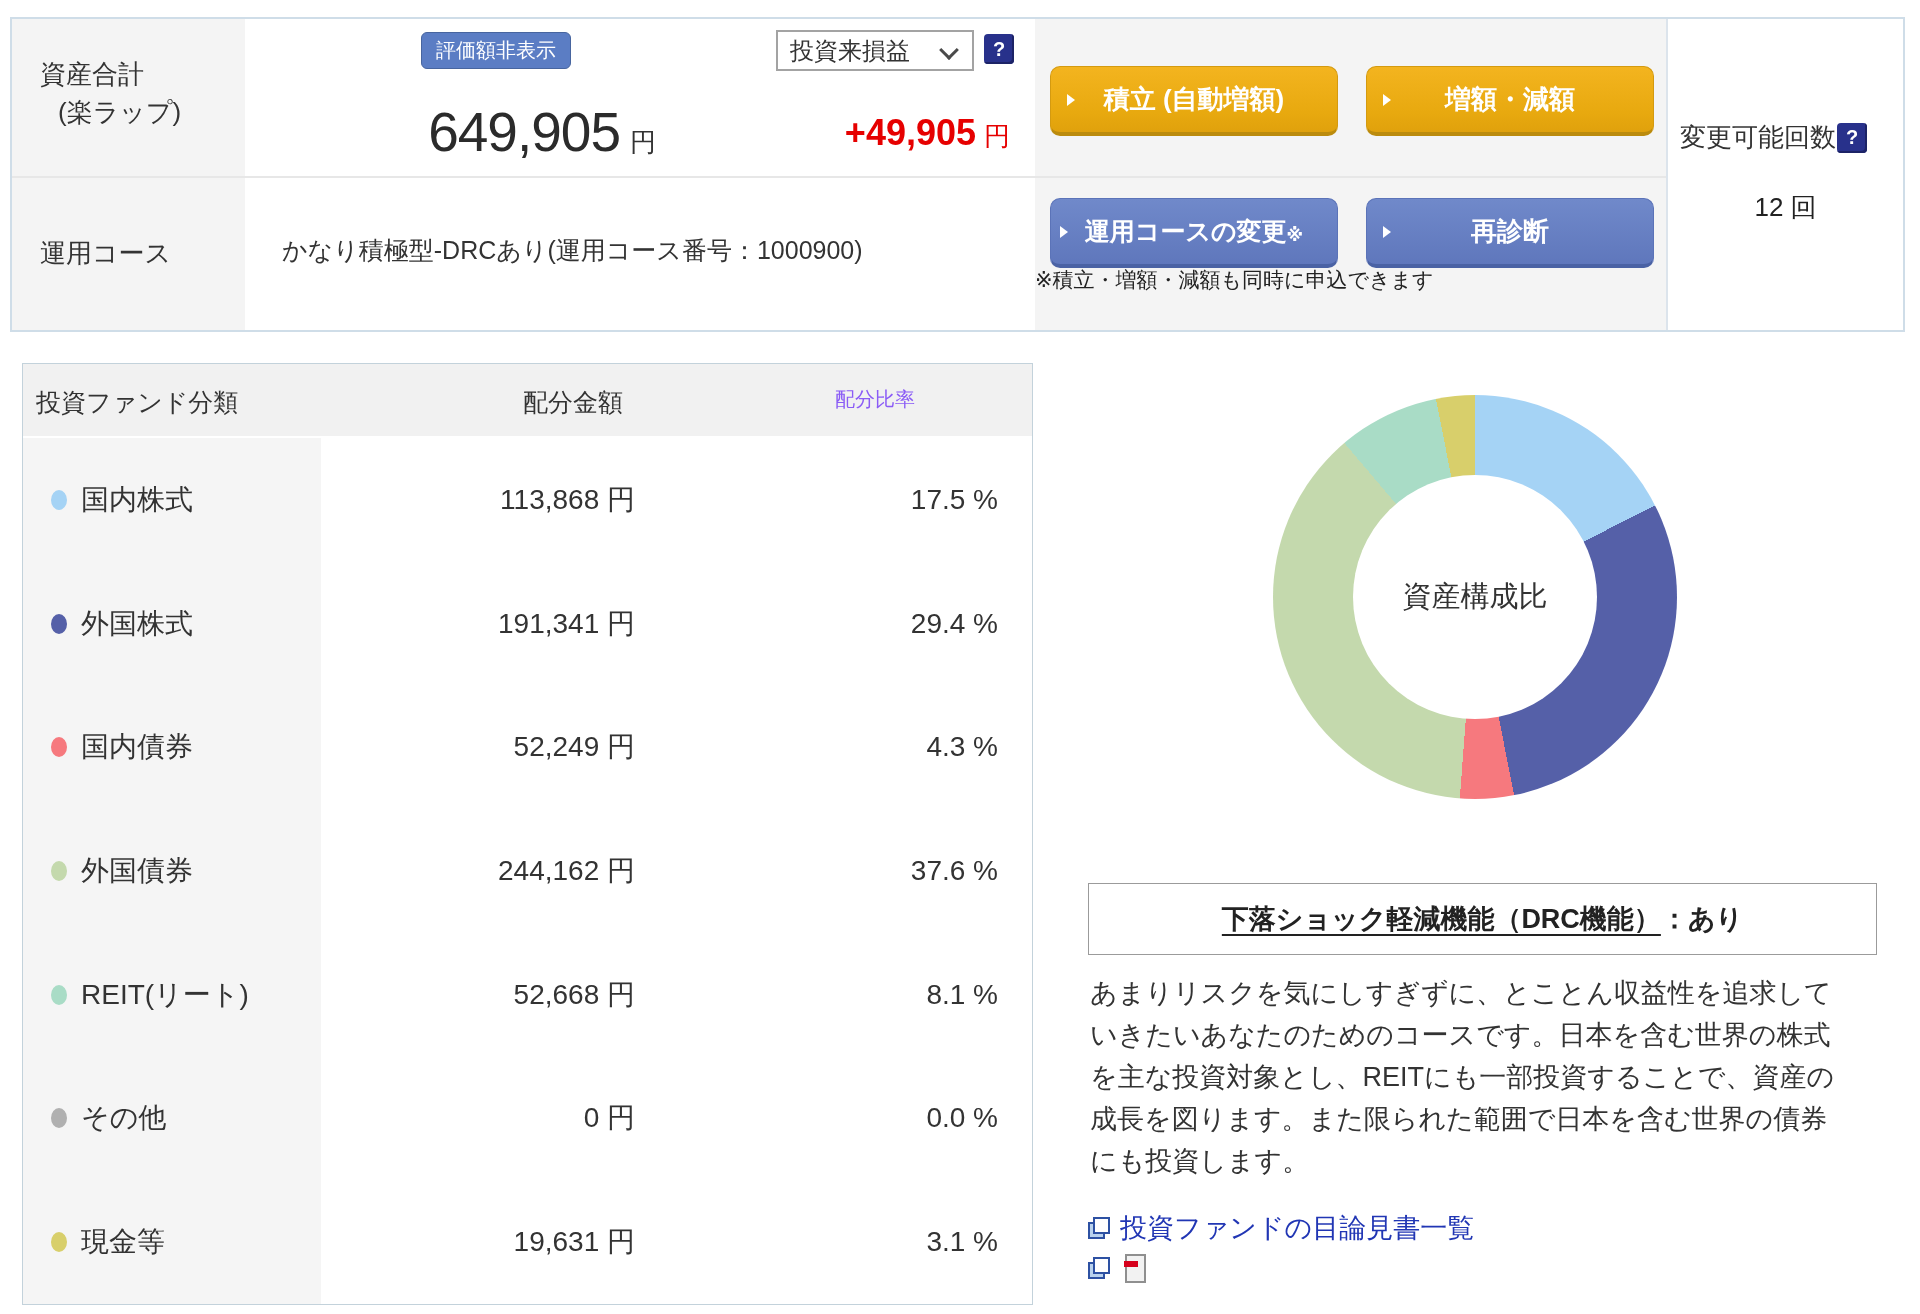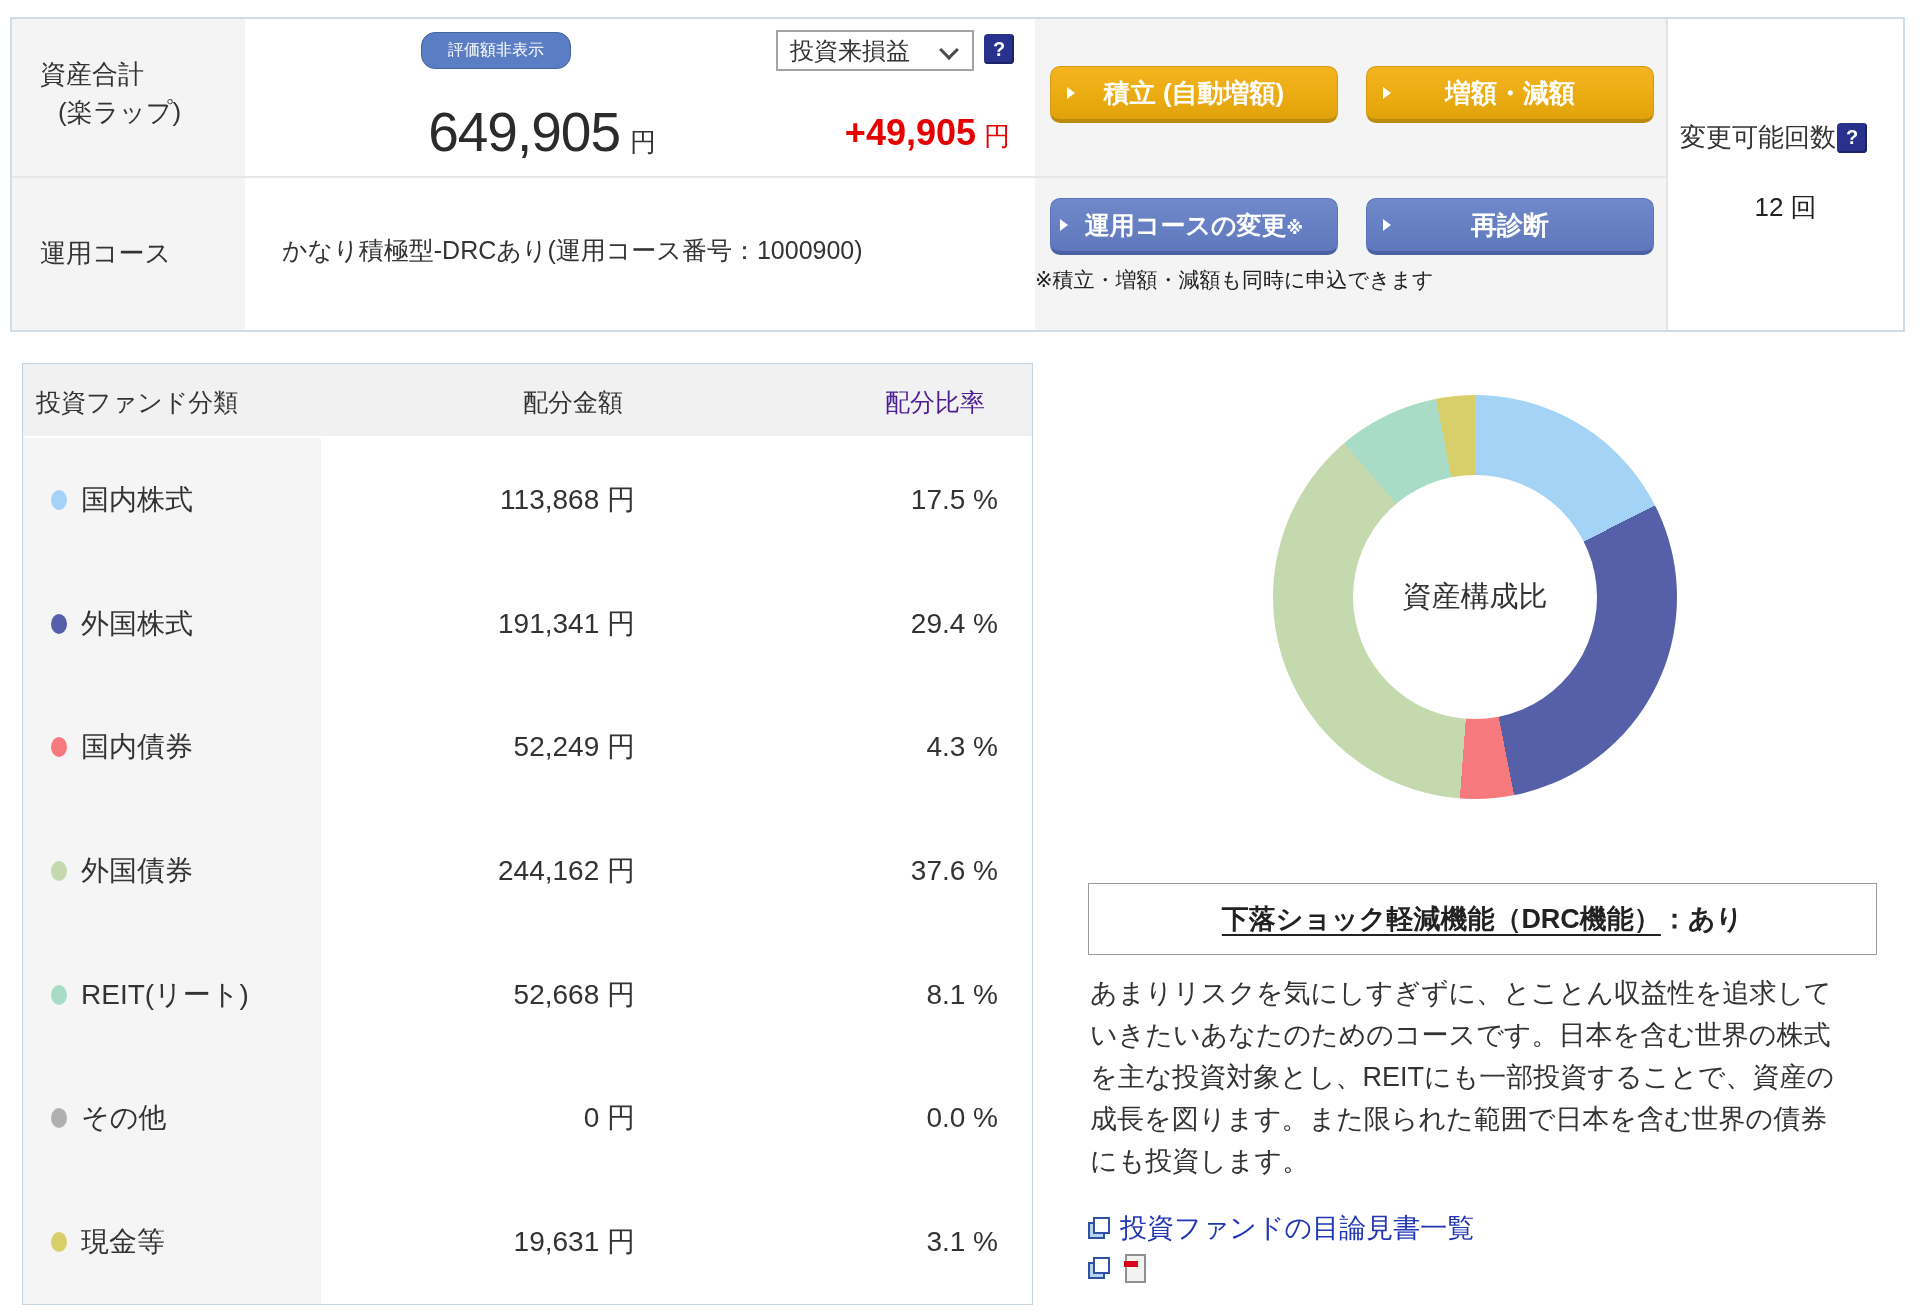--- a/index.html
+++ b/index.html
@@ -8,54 +8,54 @@
   .abs{position:absolute;box-sizing:border-box;}
   
   .top-box{left:10px;top:17px;width:1895px;height:315px;border:2px solid #cfdde8;background:#fff;}
   .gray{background:#f4f4f4;}
   .label-col{left:12px;top:19px;width:233px;height:311px;}
   .btn-zone{left:1035px;top:19px;width:631px;height:311px;}
   .vdiv{left:1666px;top:19px;width:2px;height:311px;background:#dce4ec;}
   .hdiv{left:12px;top:176px;width:1654px;height:2px;background:#e7e7e7;}
   .lbl{font-size:26px;color:#333;white-space:nowrap;}
   .hide-btn{left:421px;top:32px;width:150px;height:37px;background:#5b7dc4;border:1px solid #47659f;
-            border-radius:14px;color:#fff;font-size:16px;display:flex;align-items:center;justify-content:center;cursor:pointer;white-space:nowrap;font-family:Liberation Serif, serif;}
+            border-radius:6px;color:#fff;font-size:20px;display:flex;align-items:center;justify-content:center;cursor:pointer;white-space:nowrap;font-family:Liberation Serif, serif;}
   .total-row{left:300px;top:100px;width:356px;display:flex;align-items:baseline;justify-content:flex-end;gap:10px;}
   .total-num{font-size:55px;font-weight:normal;color:#2b2b2b;letter-spacing:-1px;}
   .unit{font-size:26px;color:#333;}
   .pl-row{left:700px;top:112px;width:310px;display:flex;align-items:baseline;justify-content:flex-end;gap:8px;}
   .pl-num{font-size:36px;font-weight:bold;color:#e60000;}
   .pl-unit{font-size:26px;color:#e60000;}
   .select{left:776px;top:30px;width:198px;height:41px;background:#fff;border:2px solid #a3a3a3;
           display:flex;align-items:center;padding-left:12px;font-size:24px;color:#333;cursor:pointer;white-space:nowrap;}
   .chev{position:absolute;right:16px;top:11px;width:11px;height:11px;border-right:3px solid #4a4a4a;border-bottom:3px solid #4a4a4a;transform:rotate(45deg);}
   .help{width:30px;height:30px;background:#28318b;border-radius:4px;color:#fff;font-size:20px;font-weight:bold;
         display:flex;align-items:center;justify-content:center;cursor:pointer;box-shadow:inset -2px -2px 0 #1c2366;}
   .help1{left:984px;top:34px;}
-  .btn{position:absolute;width:288px;height:57px;border-radius:10px;color:#fff;font-weight:bold;font-size:26px;
+  .btn{position:absolute;width:288px;height:70px;border-radius:10px;color:#fff;font-weight:bold;font-size:26px;
        display:flex;align-items:center;justify-content:center;cursor:pointer;white-space:nowrap;box-sizing:border-box;}
   .btn .arrow{position:absolute;left:16px;top:50%;transform:translateY(-50%);width:0;height:0;
        border-left:8px solid #fff;border-top:6px solid transparent;border-bottom:6px solid transparent;}
   .btn-orange{background:linear-gradient(180deg,#f3b41f 0%,#e8a90f 70%,#e0a10c 100%);
        border:1px solid #d49a10;border-bottom:4px solid #bb8b0d;}
   .btn-blue{background:linear-gradient(180deg,#7089ca 0%,#5f77bc 100%);
        border:1px solid #5b73b8;border-bottom:4px solid #4a62a4;}
   .btn-course{font-size:25px;}
   .btn-course .arrow{left:9px;}
   .note-mark{font-size:17px;margin-top:7px;}
   .footnote{left:1035px;top:266px;font-size:21px;color:#222;white-space:nowrap;}
   .course-val{left:282px;top:234px;font-size:25px;color:#333;white-space:nowrap;}
   .changes-row{left:1680px;top:120px;display:flex;align-items:center;gap:1px;}
   .changes-val{left:1668px;top:190px;width:235px;text-align:center;font-size:26px;color:#222;}
   
   .table-box{left:22px;top:363px;width:1011px;height:942px;border:1px solid #c3d2db;background:#fff;}
   .thead{left:23px;top:364px;width:1009px;height:72px;background:#f1f1f1;}
   .th1{left:36px;top:386px;font-size:25px;color:#333;}
   .th2{left:473px;top:386px;width:200px;text-align:center;font-size:25px;color:#333;}
-  .th3{left:835px;top:386px;width:200px;text-align:center;font-size:25px;color:#4c1d95;}
+  .th3{left:835px;top:386px;width:200px;text-align:left;font-size:20px;color:#8b5cf6;}
   .col1bg{left:23px;top:438px;width:300px;height:866px;background:#f5f5f5;border-right:2px solid #fff;}
   .hgap{left:23px;top:436px;width:1009px;height:2px;background:#fff;}
   .tbody{left:23px;top:438px;width:1009px;height:866px;display:flex;flex-direction:column;}
   .trow{flex:1;position:relative;}
   .dot{position:absolute;left:28px;top:50%;transform:translateY(-50%);width:16px;height:20px;border-radius:50%;}
   .tlabel{position:absolute;left:58px;top:50%;transform:translateY(-50%);font-size:28px;color:#333;white-space:nowrap;}
   .tamount{position:absolute;right:397px;top:50%;transform:translateY(-50%);font-size:28px;color:#333;white-space:nowrap;}
   .tratio{position:absolute;right:34px;top:50%;transform:translateY(-50%);font-size:28px;color:#333;white-space:nowrap;}
   
   .donut{left:1273px;top:395px;width:404px;height:404px;border-radius:50%;}

